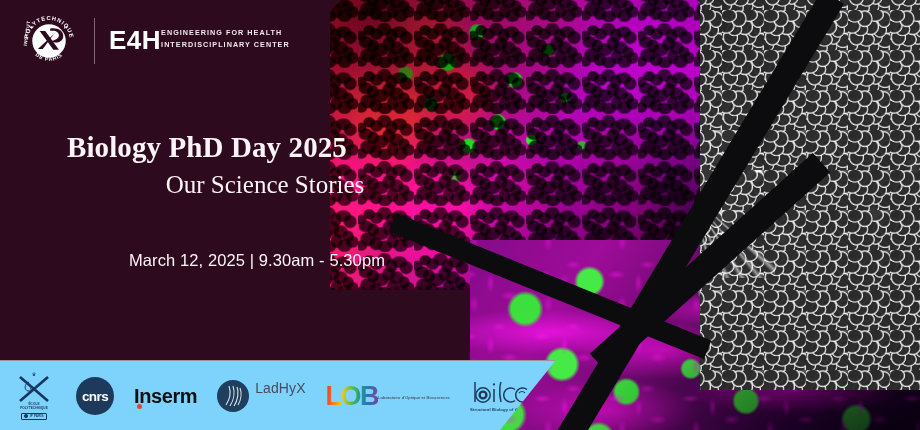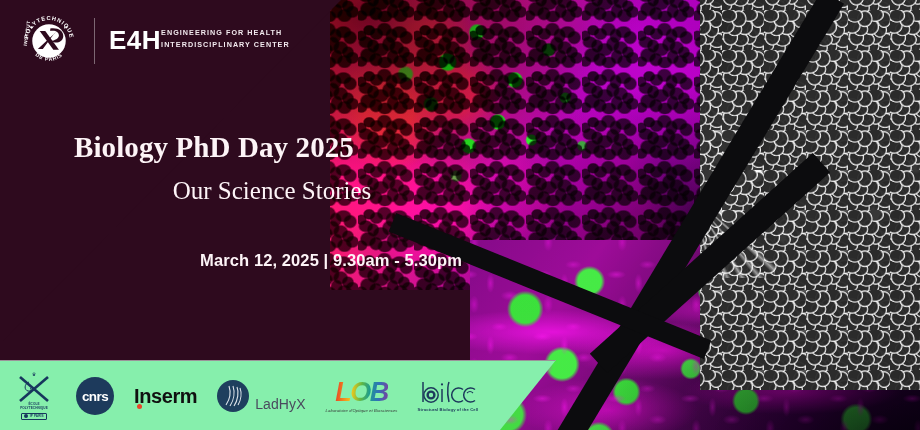--- a/index.html
+++ b/index.html
@@ -210,42 +210,42 @@
     font-weight:bold; font-size:26px; letter-spacing:.5px;
     color:#ffffff; line-height:1.04;
   }
   .e4h-sub {
     font-family:"Liberation Sans", sans-serif;
     font-size:7.2px; font-weight:bold; letter-spacing:1.05px;
     color:#f2e9ee; line-height:1.62; margin-top:0; text-transform:uppercase;
   }
 
   
-  .titles { position:absolute; left:74px; top:130px; width:430px; }
+  .titles { position:absolute; left:67px; top:130px; width:430px; }
   .t-main {
     font-family:"Liberation Serif", serif;
     font-weight:bold; font-size:29px; color:#fdf4f7;
     letter-spacing:.1px; line-height:1.2;
   }
   .t-sub {
     font-family:"Liberation Serif", serif;
     font-size:25px; color:#fdf4f7; line-height:1.25;
-    margin-top:10px; text-align:center; padding-right:34px;
-  }
-  .meta { position:absolute; left:52px; top:246px; width:410px; text-align:right;font-weight:bold; }
+    margin-top:4px; text-align:center; padding-right:34px;
+  }
+  .meta { position:absolute; left:52px; top:246px; width:410px; text-align:center; }
   .meta-line {
     font-family:"Liberation Sans", sans-serif;
     font-size:16.5px; color:#fdf4f7; line-height:1.78; letter-spacing:.1px;
     white-space:nowrap;
   }
 
   
   .footer {
     position:absolute; left:0; bottom:0; width:920px; height:70px;
-    background:#86efac;
+    background:#7dd3fc;
     clip-path:polygon(0 0, 556px 0, 500px 70px, 0 70px);
     border-top:1px solid #9b9399;
   }
   .footer-inner {
     position:absolute; left:12px; top:0; height:70px;
     display:flex; align-items:center; gap:20px;
   }
   .logo { display:flex; align-items:center; flex:0 0 auto; }
 
   
@@ -277,32 +277,32 @@
   .inserm-txt {
     font-family:"Liberation Sans", sans-serif;
     font-weight:bold; font-size:20px; color:#101010; letter-spacing:-.4px;
   }
   .inserm-dot {
     position:absolute; left:2.5px; bottom:-1px;
     width:5px; height:5px; border-radius:50%; background:#e8452a;
   }
 
   
-  .ladhyx { display:flex; align-items:flex-end; gap:6px; }
+  .ladhyx { display:flex; align-items:flex-start; gap:6px; }
   .ladhyx-badge {
     width:32px; height:32px; border-radius:50%; background:#1e3f5e;
     position:relative; overflow:hidden;
   }
   .ladhyx-txt {
     font-family:"Liberation Sans", sans-serif;
     font-size:14px; color:#4a4a5e; letter-spacing:.1px;
   }
 
   
-  .lob { display:flex; flex-direction:column; align-items:center;font-style:italic; }
+  .lob { display:flex; flex-direction:row; align-items:center; }
   .lob-mark {
     font-family:"Liberation Sans", sans-serif;
     font-weight:bold; font-size:27px; letter-spacing:-1.5px; line-height:1;
     background:linear-gradient(95deg,#e8342c 0%,#ef7d1f 16%,#f2c71c 32%,#5cb646 50%,#1f9d8e 64%,#2f72b8 80%,#7e3f9d 100%);
     -webkit-background-clip:text; background-clip:text; color:transparent;
   }
   .lob-sub {
     font-size:4.2px; color:#333; margin-top:2px; letter-spacing:.1px; white-space:nowrap;
   }
 

